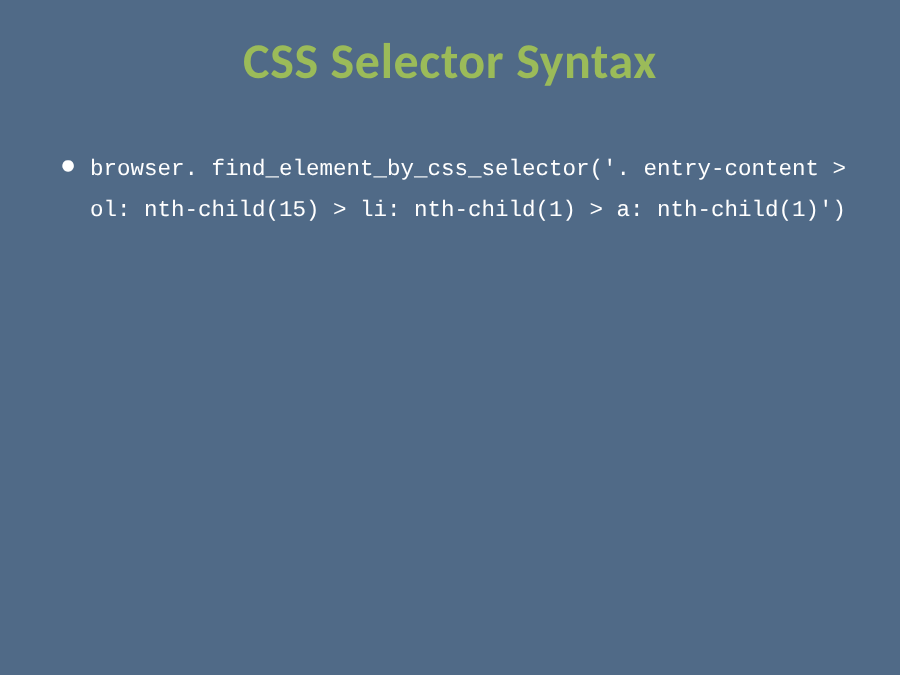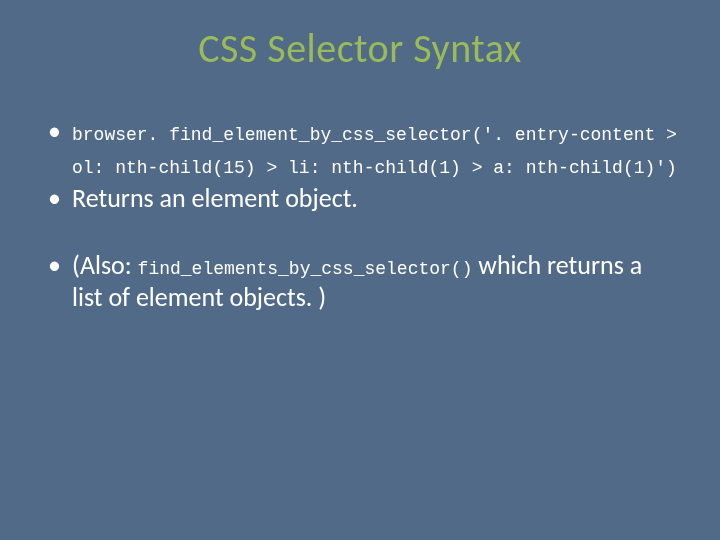--- a/index.html
+++ b/index.html
@@ -18,21 +18,21 @@
     font-family: Calibri, "Segoe UI", sans-serif;
     color: #ffffff;
   }
   .title {
     position: absolute;
     top: 24px;
     left: 0;
     right: 0;
     text-align: center;
     font-size: 40px;
-    font-weight: 400;
+    font-weight: 700;
     color: #9bbb59;
     letter-spacing: 0.5px;
   }
   .content {
     position: absolute;
     top: 115px;
     left: 42px;
     right: 42px;
     font-size: 26px;
     line-height: 1.25;
@@ -73,24 +73,16 @@
 <body>
 
 <div class="slide">
   <div class="title">CSS Selector Syntax</div>
 
   <div class="content">
     <ul>
       <li>
         <span class="code">browser. find_element_by_css_selector('. entry-content &gt; ol: nth-child(15) &gt; li: nth-child(1) &gt; a: nth-child(1)')</span>
       </li>
-      <li>
-        <span class="sans">Returns an element object.</span>
-      </li>
     </ul>
     <div class="spacer"></div>
-    <ul>
-      <li>
-        <span class="sans">(Also: </span><span class="code">find_elements_by_css_selector()</span><span class="sans"> which returns a list of element objects. )</span>
-      </li>
-    </ul>
   </div>
 </div>
 
 </body></html>

